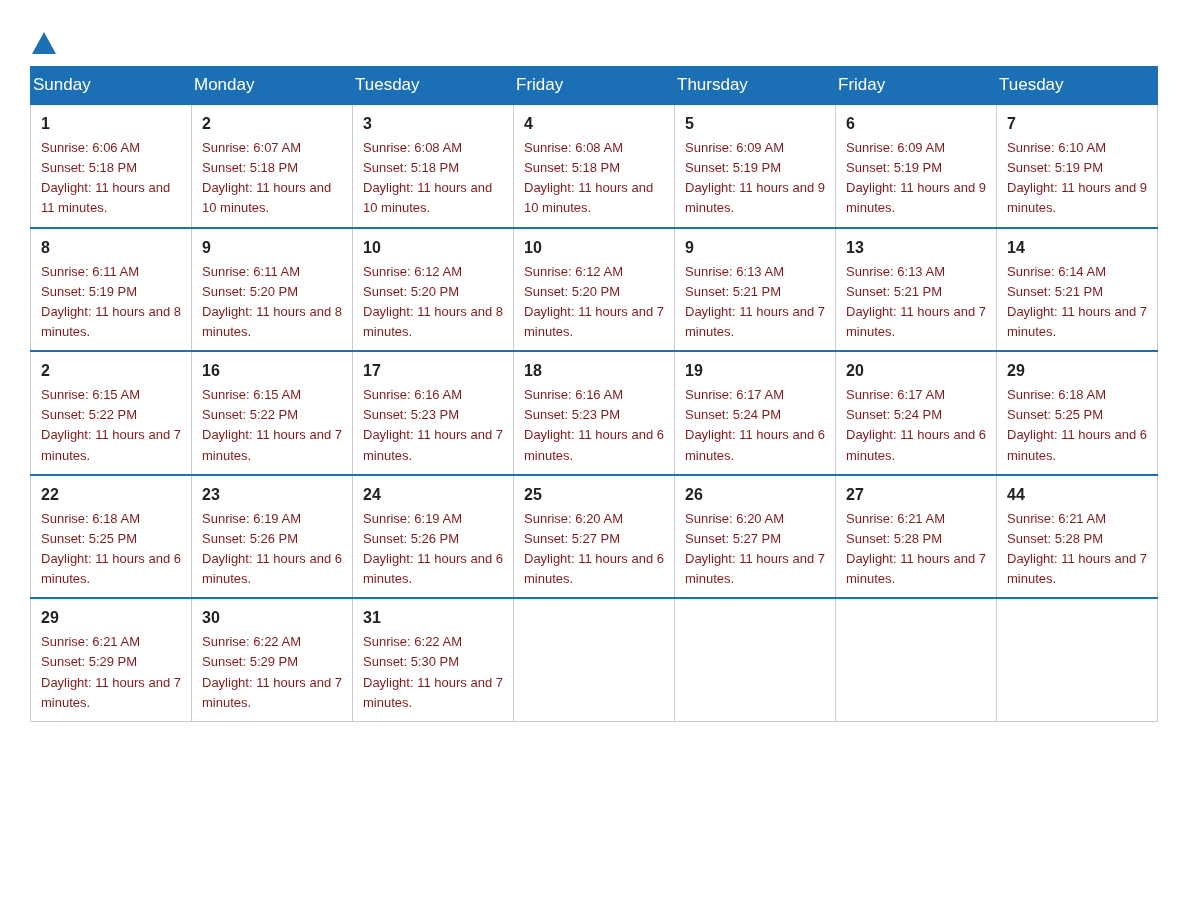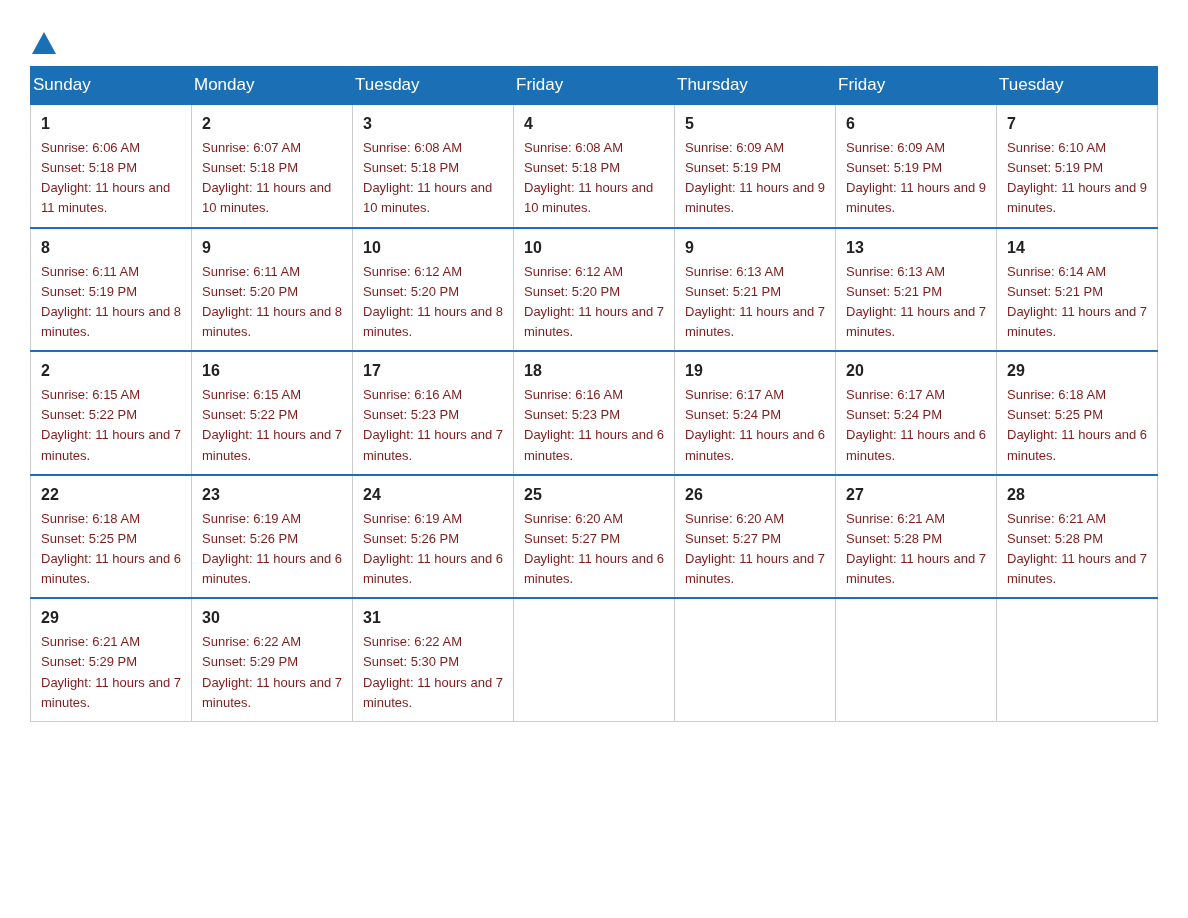--- a/index.html
+++ b/index.html
@@ -248,21 +248,21 @@
         </td>
         <td>
           <span class="day-number">26</span>
           <div class="day-info"><span>Sunrise: 6:20 AM</span><br><span>Sunset: 5:27 PM</span><br><span>Daylight: 11 hours and 7 minutes.</span></div>
         </td>
         <td>
           <span class="day-number">27</span>
           <div class="day-info"><span>Sunrise: 6:21 AM</span><br><span>Sunset: 5:28 PM</span><br><span>Daylight: 11 hours and 7 minutes.</span></div>
         </td>
         <td>
-          <span class="day-number">28</span>
+          <span class="day-number">44</span>
           <div class="day-info"><span>Sunrise: 6:21 AM</span><br><span>Sunset: 5:28 PM</span><br><span>Daylight: 11 hours and 7 minutes.</span></div>
         </td>
       </tr>
       <tr>
         <td>
           <span class="day-number">29</span>
           <div class="day-info"><span>Sunrise: 6:21 AM</span><br><span>Sunset: 5:29 PM</span><br><span>Daylight: 11 hours and 7 minutes.</span></div>
         </td>
         <td>
           <span class="day-number">30</span>

